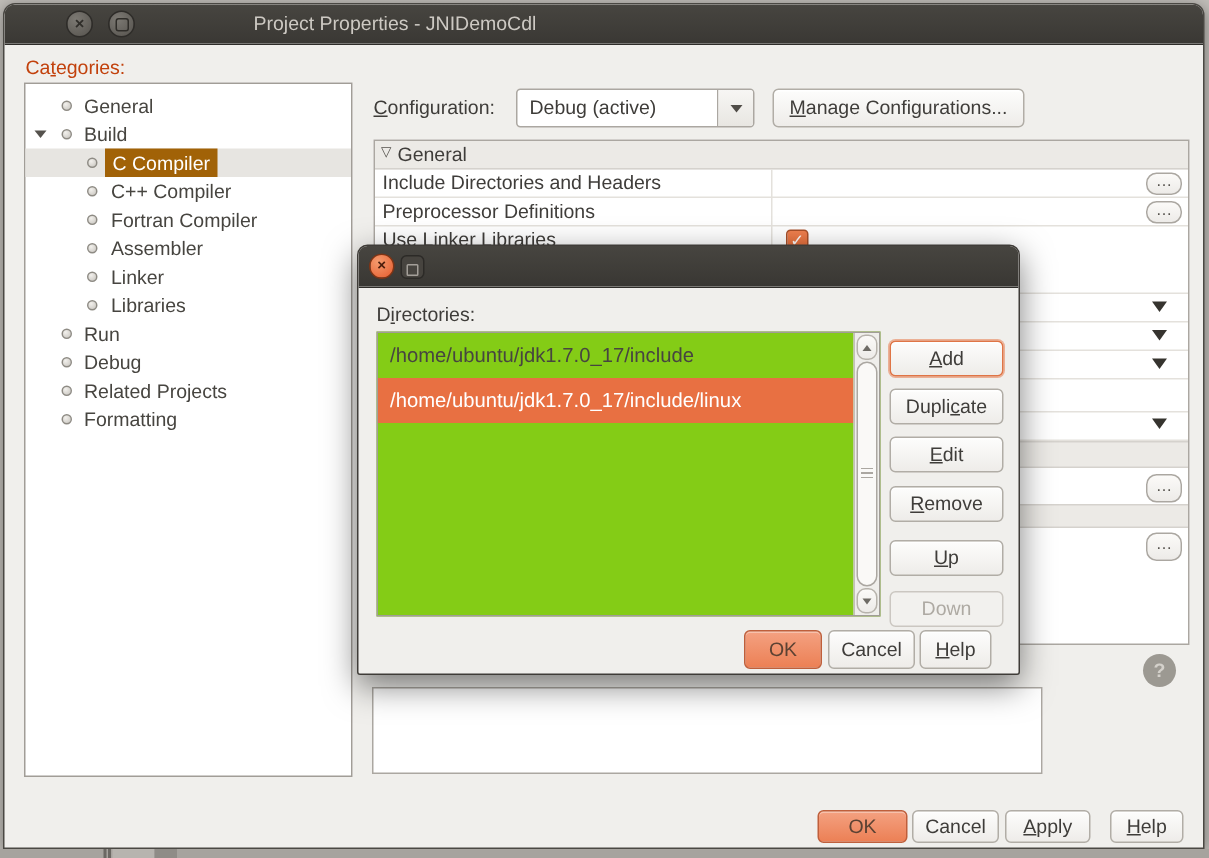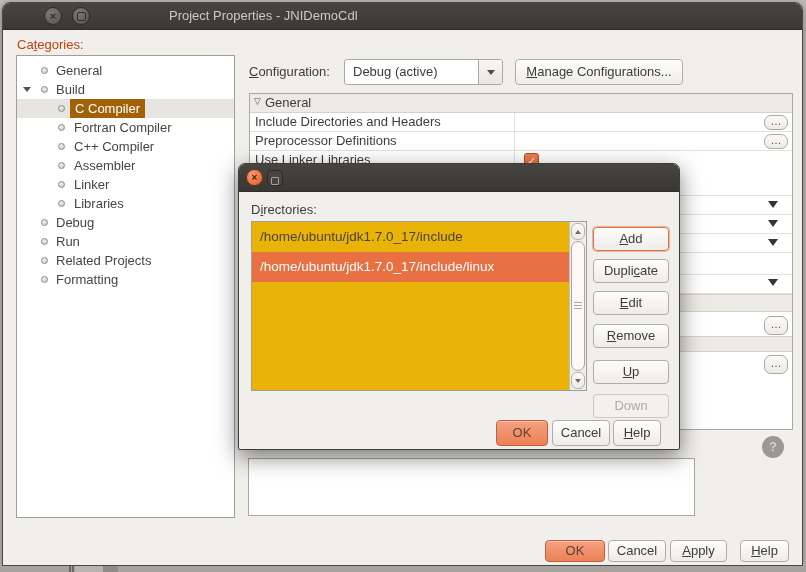--- a/index.html
+++ b/index.html
@@ -71,21 +71,21 @@
   .dlg-titlebar{position:absolute;left:0;top:0;right:0;height:27px;background:linear-gradient(#474540,#393733);
                 border-radius:6px 6px 0 0;border-bottom:1px solid #2E2C29;}
   .dlg-close{position:absolute;left:7px;top:5px;width:17px;height:17px;border-radius:50%;
              background:radial-gradient(circle at 35% 30%, #F59B6E, #E55C2E);border:1px solid #7E3415;
              color:#4C1D0C;font-size:10px;font-weight:bold;line-height:16px;text-align:center;box-sizing:border-box;}
   .dlg-min{position:absolute;left:28px;top:6px;width:16px;height:16px;border-radius:4px;background:#47443F;border:1px solid #2C2A27;
            text-align:center;box-sizing:border-box;}
   .dlg-min span{display:inline-block;width:6px;height:6px;border:1px solid #A49F99;border-radius:1px;margin-top:3px;}
   .dlg-title{position:absolute;left:54px;top:0;line-height:27px;font-size:13px;font-weight:bold;color:#E9E5DF;}
   .dir-label{position:absolute;left:12px;top:38px;font-size:13px;color:#3E3C39;}
-  .listbox{position:absolute;left:12px;top:57px;width:336px;height:170px;background:#eab308;border:1px solid #A19D97;box-sizing:border-box;}
+  .listbox{position:absolute;left:12px;top:57px;width:336px;height:190px;background:#84cc16;border:1px solid #A19D97;box-sizing:border-box;}
   .list-row{position:absolute;left:0;right:17px;height:30px;font-size:13.5px;color:#474540;}
   .list-row .path{position:absolute;left:8px;top:0;line-height:30px;white-space:nowrap;}
   .list-row.selected{background:#E87042;color:#fff;}
   .vscroll{position:absolute;right:0;top:0;bottom:0;width:17px;background:#EFEEEB;border-left:1px solid #C3C0BA;box-sizing:border-box;}
   .vs-btn{position:absolute;left:1px;right:1px;height:17px;background:linear-gradient(#FBFAF8,#EDEBE8);border:1px solid #B7B3AC;border-radius:6px;box-sizing:border-box;}
   .vs-up{top:1px;} .vs-dn{bottom:1px;}
   .tri-up-xs{position:absolute;left:50%;top:50%;margin:-2px 0 0 -3px;border-left:3px solid transparent;border-right:3px solid transparent;border-bottom:4px solid #6E6B65;width:0;height:0;}
   .tri-dn-xs{position:absolute;left:50%;top:50%;margin:-2px 0 0 -3px;border-left:3px solid transparent;border-right:3px solid transparent;border-top:4px solid #6E6B65;width:0;height:0;}
   .vs-thumb{position:absolute;left:1px;right:1px;top:19px;bottom:19px;background:#FAF9F7;border:1px solid #ABA7A1;border-radius:7px;box-sizing:border-box;}
   .vs-grip{position:absolute;left:50%;top:50%;width:8px;height:8px;margin:-4px 0 0 -4px;
@@ -126,45 +126,45 @@
           <span class="tree-exp"></span>
           <span class="bullet"></span>
           <span class="tree-label">Build</span>
         </div>
       <div class="tree-row lv2 selected">
           <span class="bullet"></span>
           <span class="tree-label">C Compiler</span>
         </div>
       <div class="tree-row lv2">
           <span class="bullet"></span>
+          <span class="tree-label">C++ Compiler</span>
+        </div>
+      <div class="tree-row lv2">
+          <span class="bullet"></span>
           <span class="tree-label">Fortran Compiler</span>
         </div>
       <div class="tree-row lv2">
           <span class="bullet"></span>
-          <span class="tree-label">C++ Compiler</span>
-        </div>
-      <div class="tree-row lv2">
-          <span class="bullet"></span>
           <span class="tree-label">Assembler</span>
         </div>
       <div class="tree-row lv2">
           <span class="bullet"></span>
           <span class="tree-label">Linker</span>
         </div>
       <div class="tree-row lv2">
           <span class="bullet"></span>
           <span class="tree-label">Libraries</span>
         </div>
       <div class="tree-row lv1">
           <span class="bullet"></span>
+          <span class="tree-label">Run</span>
+        </div>
+      <div class="tree-row lv1">
+          <span class="bullet"></span>
           <span class="tree-label">Debug</span>
-        </div>
-      <div class="tree-row lv1">
-          <span class="bullet"></span>
-          <span class="tree-label">Run</span>
         </div>
       <div class="tree-row lv1">
           <span class="bullet"></span>
           <span class="tree-label">Related Projects</span>
         </div>
       <div class="tree-row lv1">
           <span class="bullet"></span>
           <span class="tree-label">Formatting</span>
         </div>
     </div>

